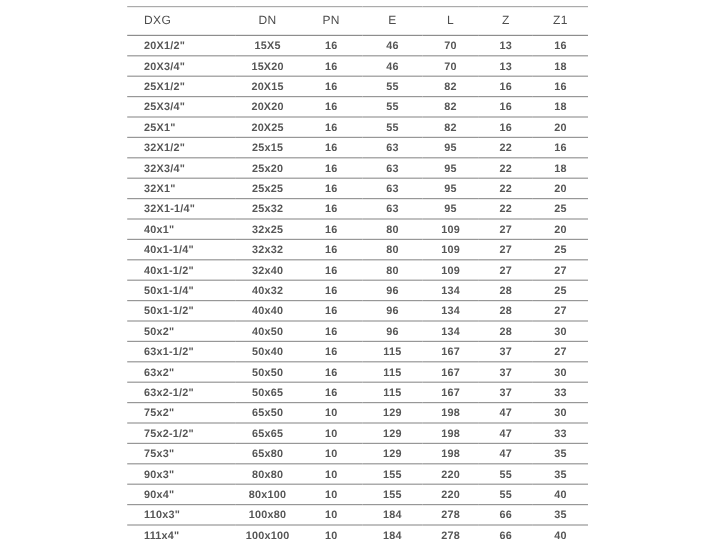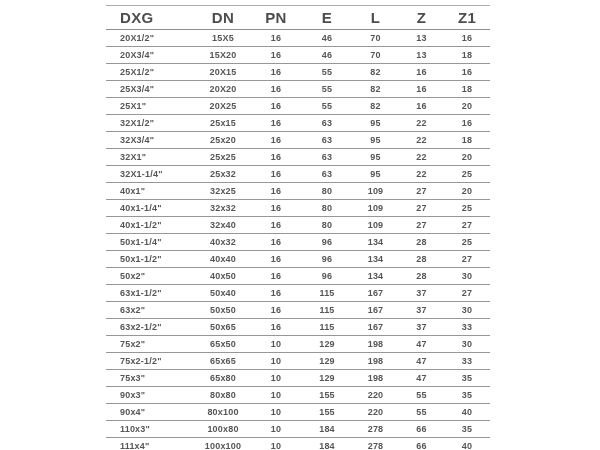--- a/index.html
+++ b/index.html
@@ -20,22 +20,22 @@
     overflow: hidden;
   }
   table.spec-table {
     position: absolute;
     left: 106px; top: 5px;
     width: 384px;
     border-collapse: collapse;
     table-layout: fixed;
   }
   table.spec-table th {
-    font-size: 15px;
-    font-weight: bold;
+    font-size: 10px;
+    font-weight: normal;
     color: var(--text-color);
     text-align: center;
     height: 23px;
     line-height: 23px;
     border-top: 1px solid #ababab;
     border-bottom: 1px solid #8d8d8d;
     letter-spacing: 0.3px;
   }
   table.spec-table td {
     font-size: 9px;

